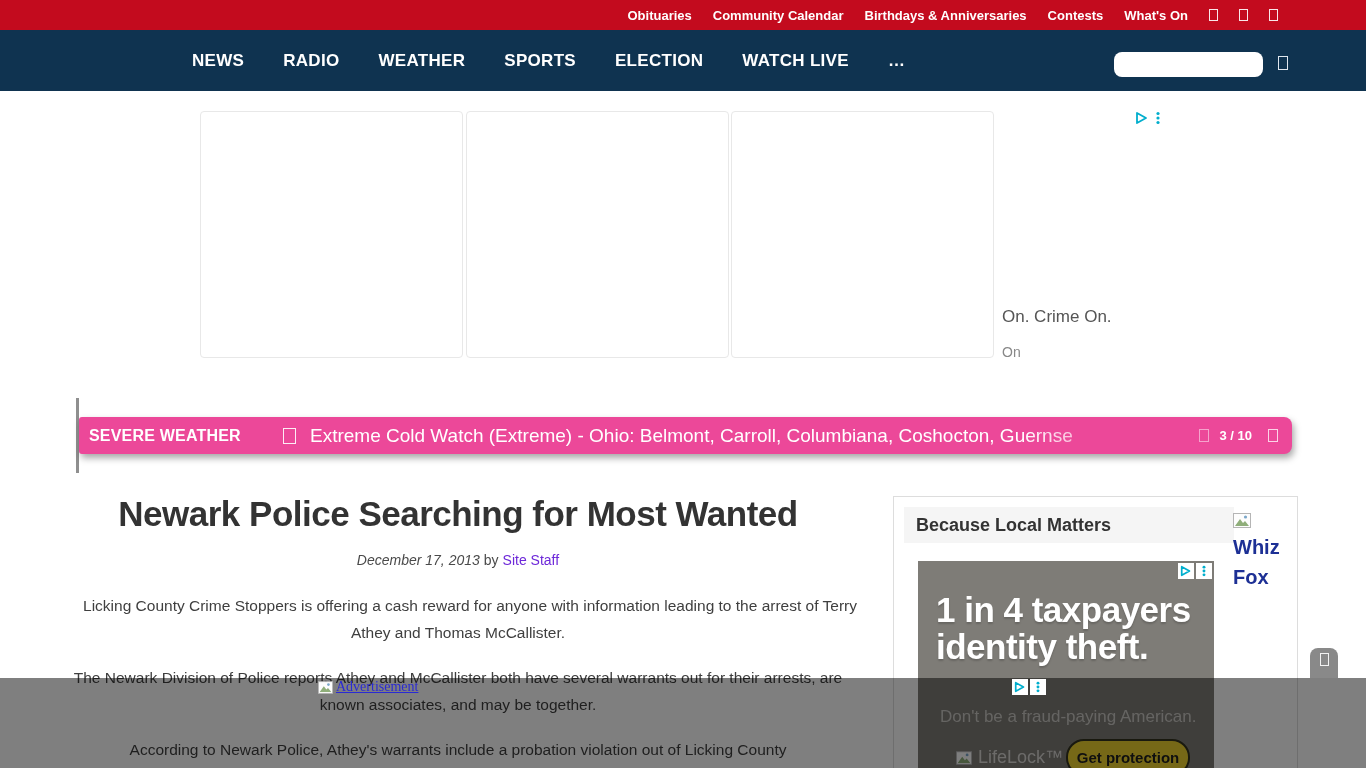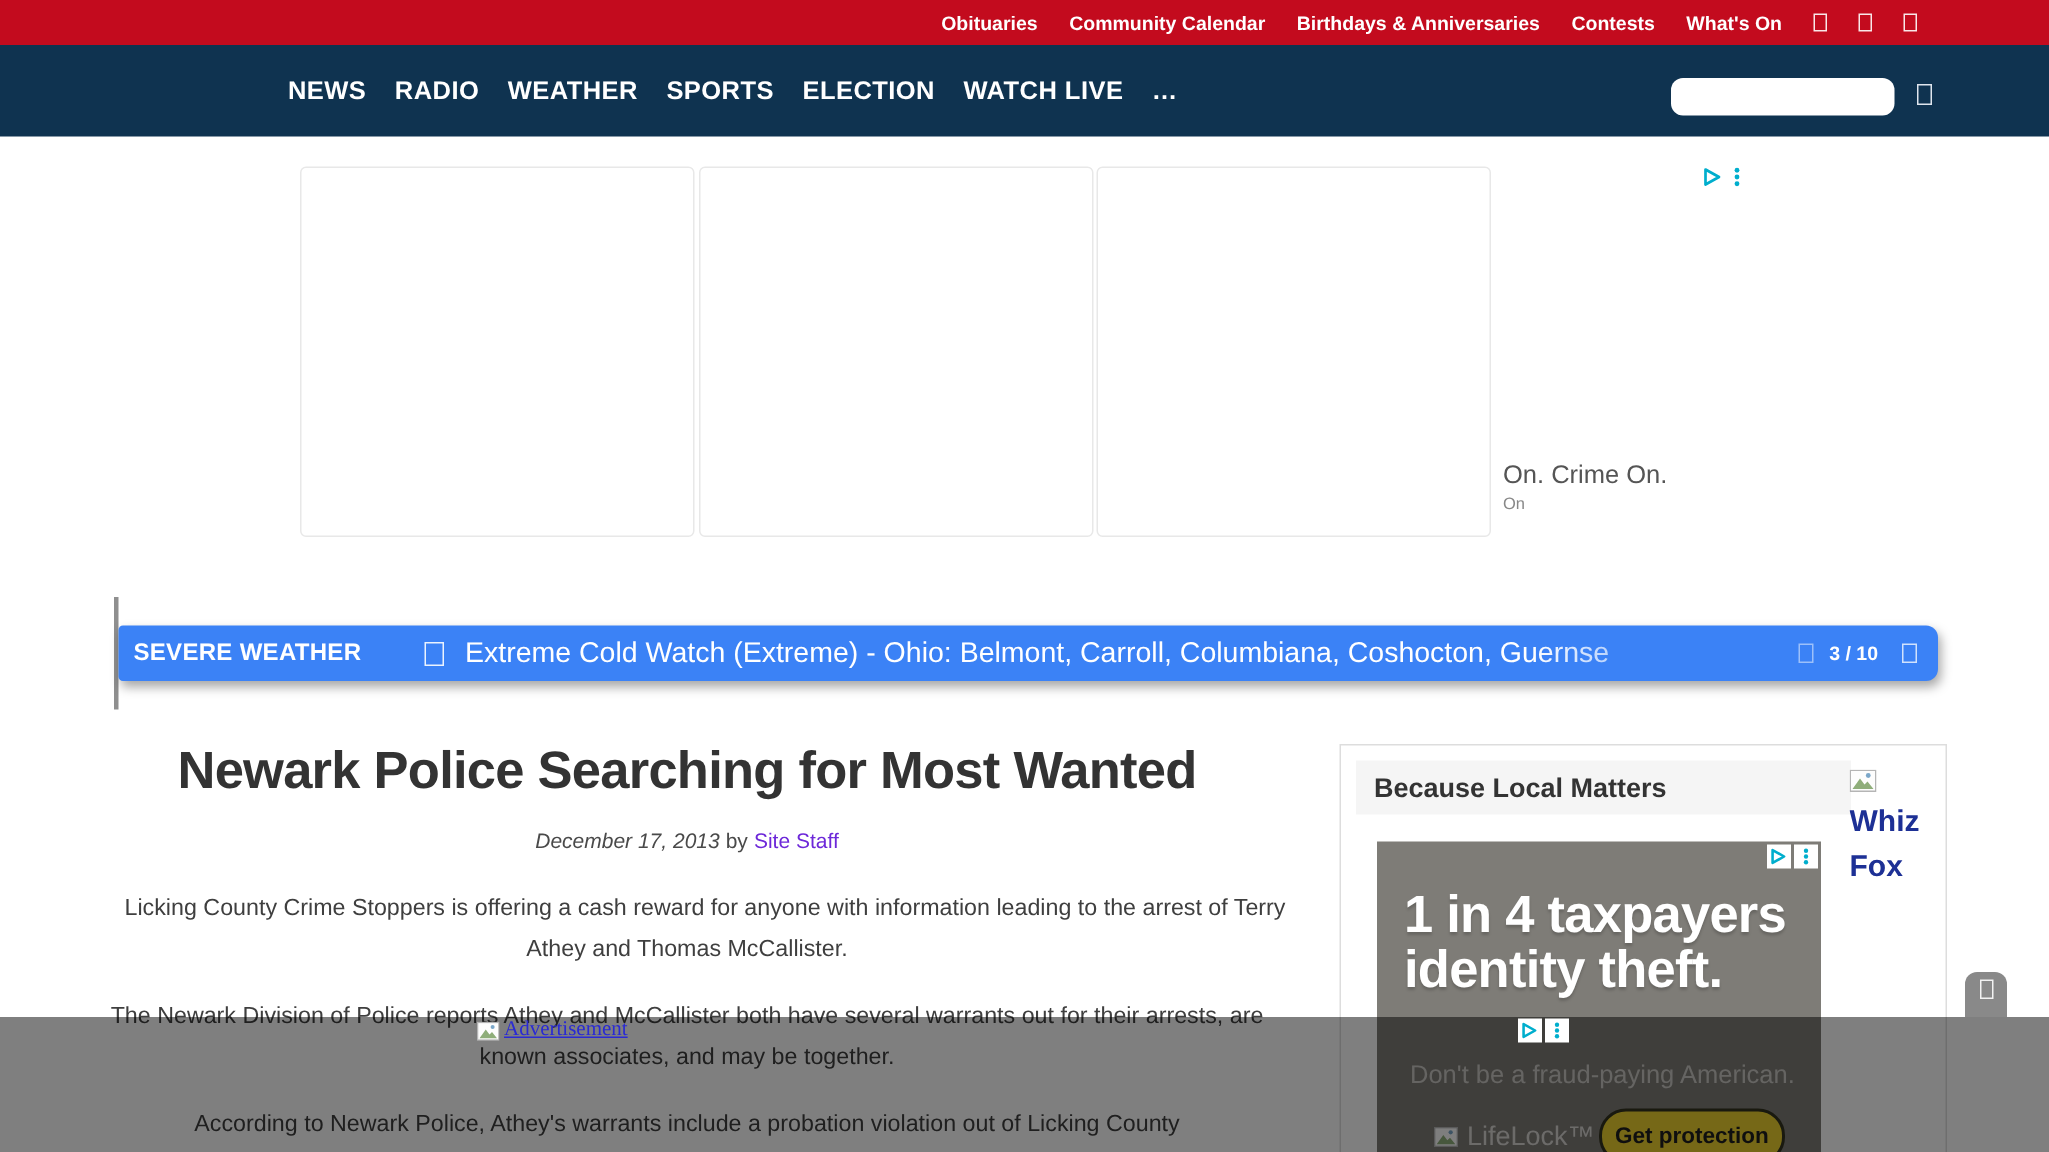--- a/index.html
+++ b/index.html
@@ -10,42 +10,42 @@
   .topbar { position:absolute; left:0; top:0; width:1366px; height:30px;
             background:#c30b1e; display:flex; align-items:center;
             justify-content:flex-end; padding-right:88px; gap:21px; }
   .topbar a { color:#fff; font-size:13px; font-weight:bold; text-decoration:none; white-space:nowrap; }
   .tofu { display:inline-block; border:1.5px solid rgba(255,255,255,.9); }
   .tofu-sm { width:9px; height:12px; }
 
   
   .navbar { position:absolute; left:0; top:30px; width:1366px; height:61px;
             background:#0f3350; display:flex; align-items:center;
-            padding-left:192px; gap:19px; }
+            padding-left:192px; gap:39px; }
   .navbar a { color:#fff; font-size:17px; font-weight:bold; letter-spacing:.3px;
               text-decoration:none; white-space:nowrap; }
   .search-input { position:absolute; left:1114px; top:52px; width:149px; height:25px;
                   border:none; border-radius:8px; background:#fff; padding:0 8px;
                   font-size:13px; outline:none; }
   .search-icon { position:absolute; left:1278px; top:56px; width:10px; height:14px;
                  border:1.5px solid #dfe6ee; }
 
   
   .adbox { position:absolute; top:111px; width:263px; height:247px; background:#fff;
            border:1px solid #e8e8e8; border-radius:4px; }
   .adchoices { display:flex; align-items:center; gap:7px; color:#00aecd; }
   .adchoices svg { display:block; }
   .adchoices-top { position:absolute; left:1135px; top:111px; }
   .dream-caption { position:absolute; left:1002px; top:307px; font-size:17px; color:#555; }
-  .dream-sub { position:absolute; left:1002px; top:330px; font-size:11px; color:#888; }
+  .dream-sub { position:absolute; left:1002px; top:344px; font-size:14px; color:#888; }
 
   
   .alert-accent { position:absolute; left:76px; top:398px; width:3px; height:75px; background:#8f8f8f; }
   .alert-bar { position:absolute; left:79px; top:417px; width:1213px; height:37px;
-               background:#3b82f6; border-radius:3px 8px 8px 3px;
+               background:#ec4899; border-radius:3px 8px 8px 3px;
                box-shadow:2px 4px 7px rgba(0,0,0,.35);
                display:flex; align-items:center; color:#fff; }
   .alert-label { margin-left:10px; width:160px; font-size:16px; font-weight:bold; letter-spacing:.2px; }
   .alert-icon { width:13px; height:16px; margin-left:34px; flex:none; }
   .alert-msg { flex:1; margin-left:14px; font-size:19px; white-space:nowrap; overflow:hidden;
                -webkit-mask-image:linear-gradient(90deg,#000 80%,rgba(0,0,0,0) 97%);
                mask-image:linear-gradient(90deg,#000 80%,rgba(0,0,0,0) 97%); }
   .alert-mid-tofu { width:10px; height:13px; opacity:.55; flex:none; margin-right:10px; }
   .alert-counter { font-size:13px; font-weight:bold; white-space:nowrap; }
   .alert-chevron { width:10px; height:13px; margin:0 14px 0 16px; flex:none; opacity:.85; }

